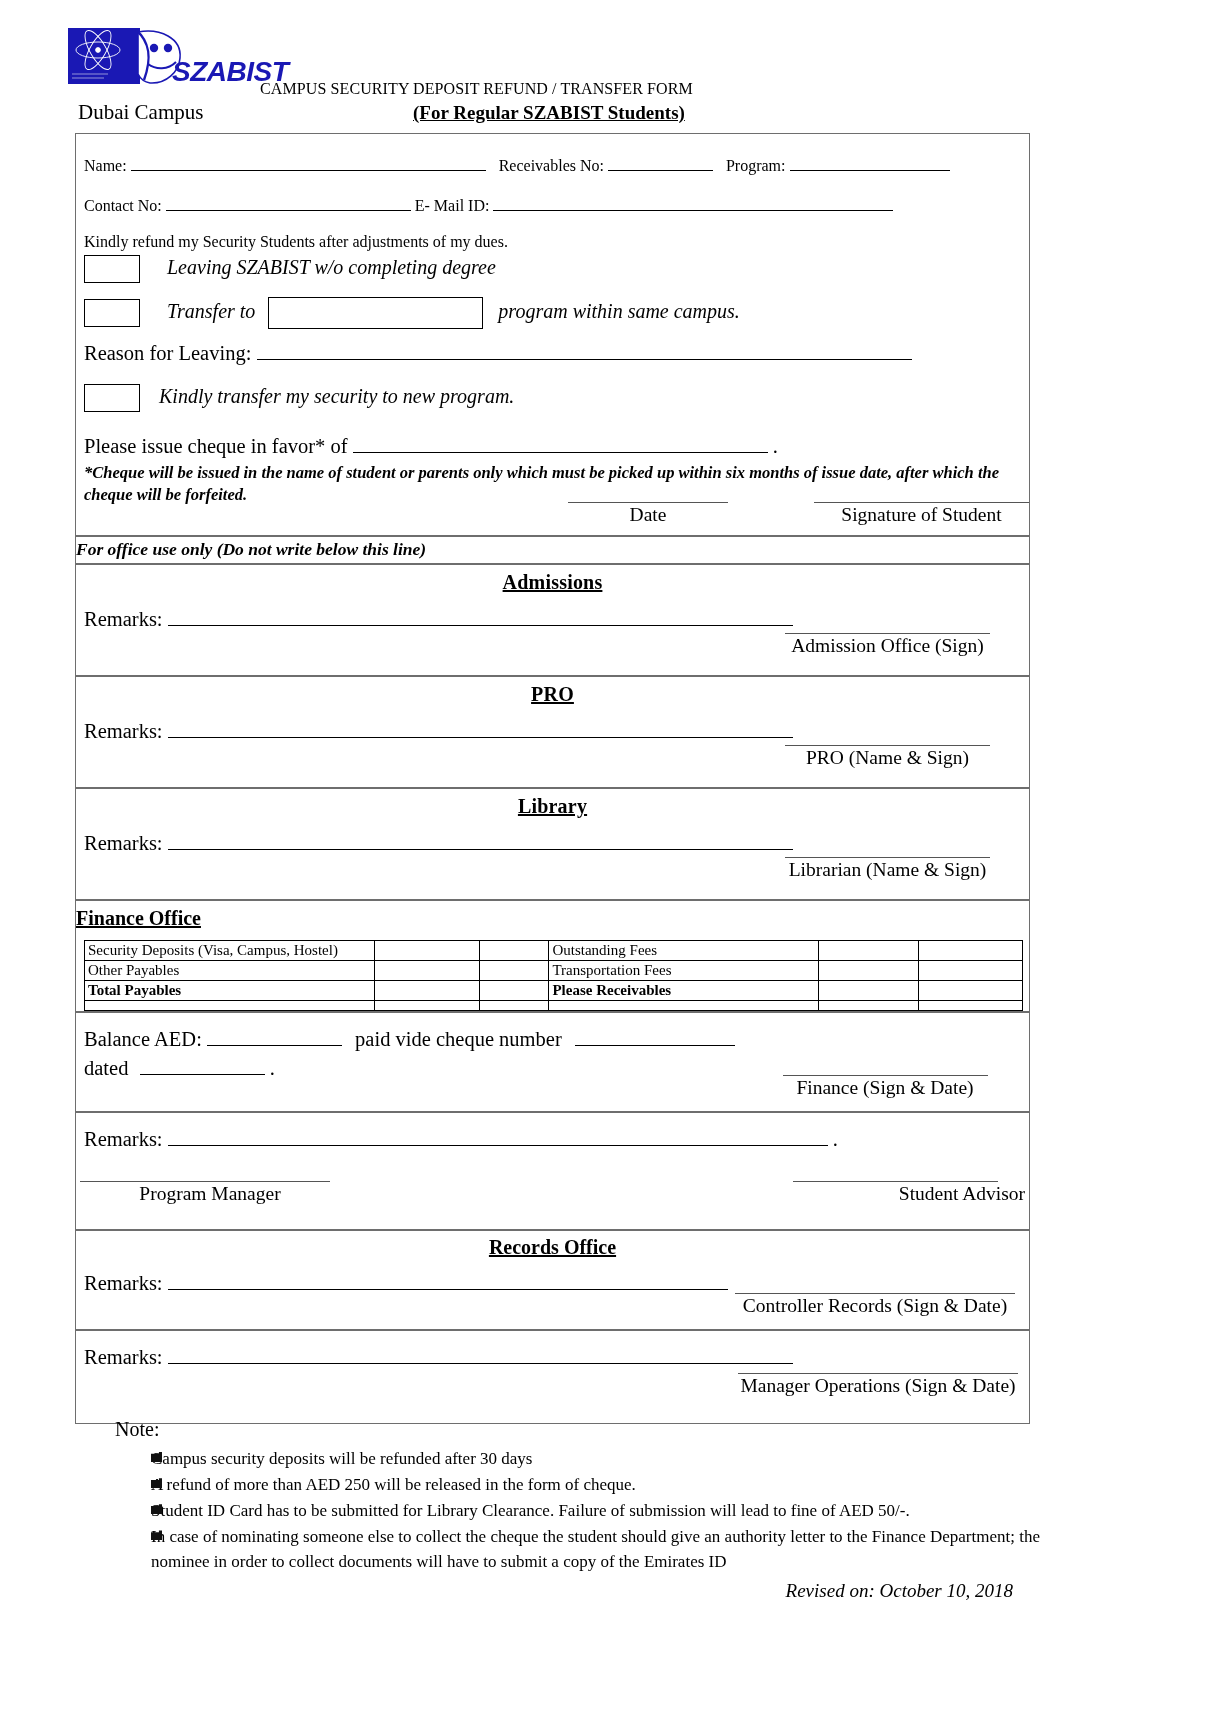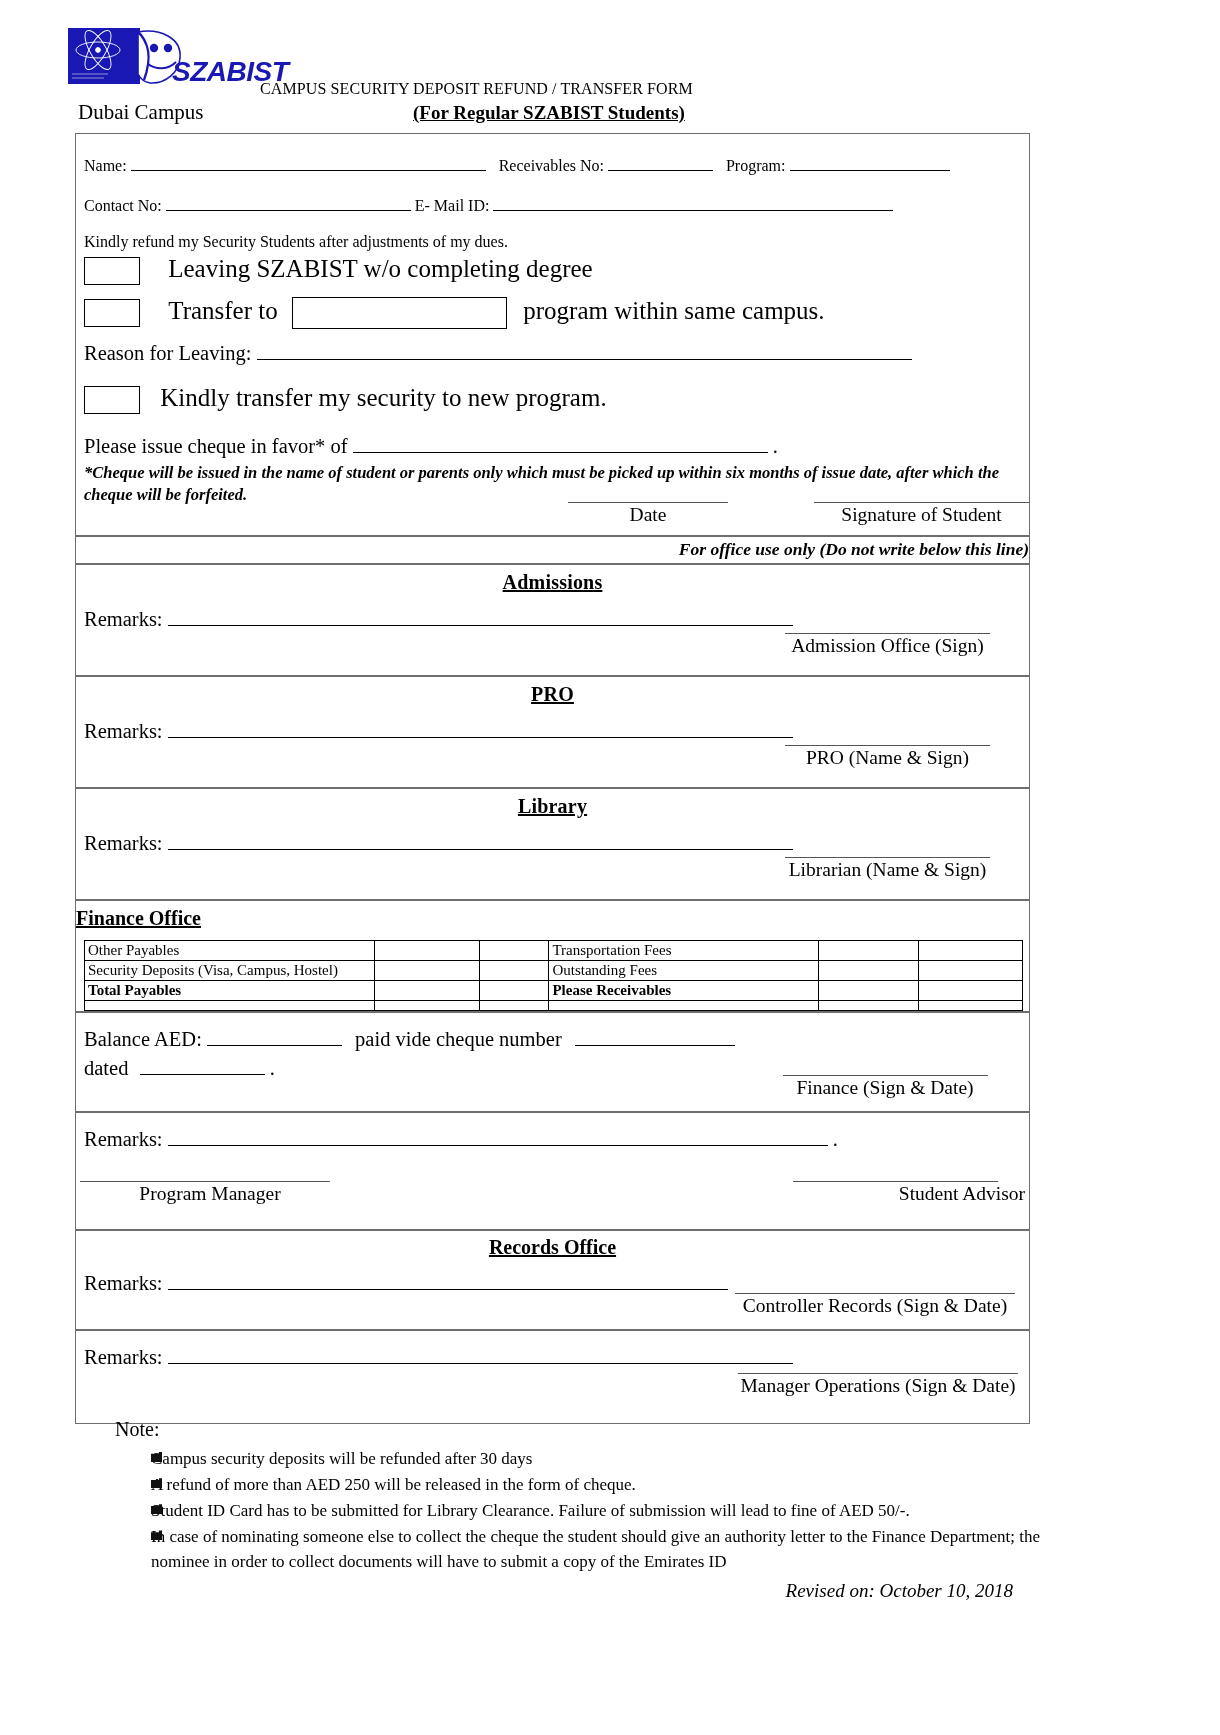--- a/index.html
+++ b/index.html
@@ -121,21 +121,21 @@
   .line-kindly { position: absolute; left: 8px; top: 99px; }
 
   .chk {
     display: inline-block;
     width: 56px;
     height: 28px;
     border: 1.8px solid #000;
     vertical-align: middle;
     background: #fff;
   }
-  .cbrow { position: absolute; font-size: 25px; }
+  .cbrow { position: absolute; font-size: 20px; font-style: italic; }
   .cb1 { left: 8px; top: 121px; }
   .cb2 { left: 8px; top: 163px; }
   .cb3 { left: 8px; top: 250px; }
 
   .transfer-field {
     display: inline-block;
     width: 215px;
     height: 32px;
     border: 1.8px solid #000;
     vertical-align: middle;
@@ -166,21 +166,21 @@
     text-align: center;
     font-size: 19.5px;
   }
   .sig-rule {
     border-top: 1.3px solid #555;
     margin-bottom: 1px;
   }
 
   
   .office-banner {
-    text-align: right;
+    text-align: left;
     font-size: 17.5px;
     font-weight: bold;
     font-style: italic;
     padding: 2px 0 3px 0;
     border-bottom: 2px solid #6e6e6e;
   }
 
   
   .dept { position: relative; height: 112px; }
   .dept-title {
@@ -474,32 +474,32 @@
         <div class="sig-rule"></div>
         <div>Librarian (Name &amp; Sign)</div>
       </div>
     </div>
 
     <div class="sect finance-sect">
       <div class="fin-title">Finance Office</div>
       <table class="fees">
         <tbody>
           <tr>
+            <td class="c-lab">Security Deposits (Visa, Campus, Hostel)</td>
+            <td class="c-v1"></td>
+            <td class="c-v2"></td>
+            <td class="c-lab2">Outstanding Fees</td>
+            <td class="c-v3"></td>
+            <td class="c-v4"></td>
+          </tr>
+          <tr>
             <td class="c-lab">Other Payables</td>
             <td class="c-v1"></td>
             <td class="c-v2"></td>
             <td class="c-lab2">Transportation Fees</td>
-            <td class="c-v3"></td>
-            <td class="c-v4"></td>
-          </tr>
-          <tr>
-            <td class="c-lab">Security Deposits (Visa, Campus, Hostel)</td>
-            <td class="c-v1"></td>
-            <td class="c-v2"></td>
-            <td class="c-lab2">Outstanding Fees</td>
             <td class="c-v3"></td>
             <td class="c-v4"></td>
           </tr>
           <tr>
             <td class="c-lab bold">Total Payables</td>
             <td class="c-v1"></td>
             <td class="c-v2"></td>
             <td class="c-lab2 bold">Please Receivables</td>
             <td class="c-v3"></td>
             <td class="c-v4"></td>

